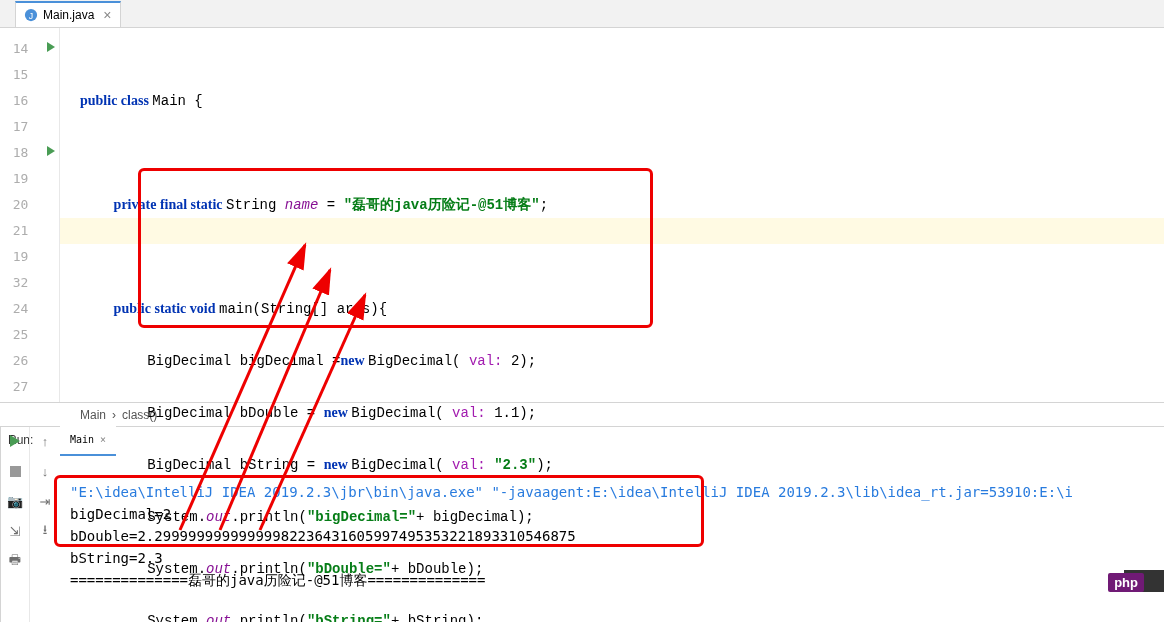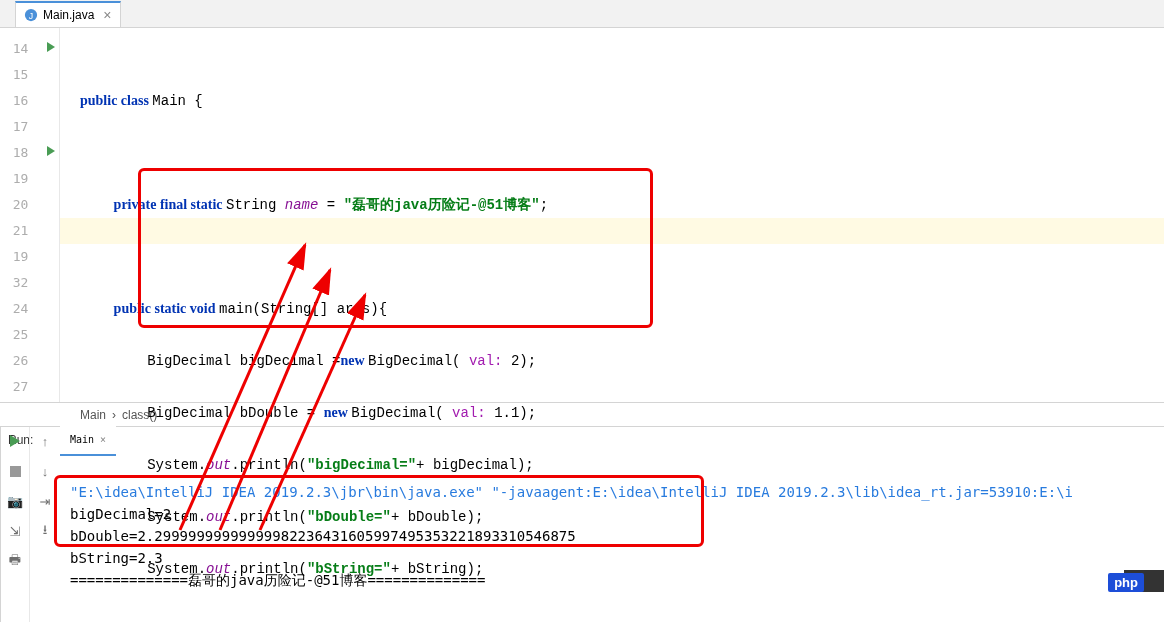--- a/index.html
+++ b/index.html
@@ -26,21 +26,21 @@
 .run-side2 { width:30px; display:flex; flex-direction:column; align-items:center; padding-top:6px; gap:14px; }
 .icon-btn { width:16px; height:16px; display:flex; align-items:center; justify-content:center; color:#6e6e6e; cursor:pointer; }
 .play { width:0; height:0; border-left:10px solid #499c54; border-top:6px solid transparent; border-bottom:6px solid transparent; }
 .stop { width:11px; height:11px; background:#999; }
 .console { flex:1; padding:6px 10px; font-family:Consolas,monospace; font-size:14px; line-height:22px; position:relative; }
 .run-tab { position:absolute; top:-1px; left:0; padding:3px 10px; font-size:10px; border-bottom:2px solid #4a90d9; background:#fff; }
 .run-tab .close { color:#888; margin-left:6px; cursor:pointer; }
 .console-out { margin-top:26px; white-space:pre; }
 .blue { color:#287bde; }
 .arrow { position:absolute; pointer-events:none; }
-.php-badge { position:absolute; right:20px; bottom:30px; background:#1d4ed8; color:#fff; font-weight:bold; padding:2px 6px; font-size:13px; border-radius:2px; }
+.php-badge { position:absolute; right:20px; bottom:30px; background:#701a75; color:#fff; font-weight:bold; padding:2px 6px; font-size:13px; border-radius:2px; }
 .php-badge-dark { position:absolute; right:0; bottom:30px; background:#333; width:40px; height:22px; }
 </style>
 </head>
 <body>
 
 <div class="tab-bar">
   <div class="tab">
     <svg class="java-icon" viewBox="0 0 16 16">
         <circle cx="8" cy="8" r="7" fill="#4a90d9"></circle>
         <text x="8" y="12" text-anchor="middle" fill="#fff" font-size="10">J</text>
@@ -69,20 +69,21 @@
   </div>
   <div class="code">
     <div class="hl-line" style="top:190px;"></div>
 <div><span class="kw">public class </span><span>Main {</span></div>
 <div> </div>
 <div>    <span class="kw">private final static </span><span>String </span><span class="fld">name</span><span> = </span><span class="str">"磊哥的java历险记-@51博客"</span><span>;</span></div>
 <div> </div>
 <div>    <span class="kw">public static void </span><span>main(String[] args){</span></div>
 <div>        <span>BigDecimal bigDecimal =</span><span class="kw">new </span><span>BigDecimal(</span><span class="hint"> val: </span><span>2</span><span>);</span></div>
 <div>        <span>BigDecimal bDouble = </span><span class="kw">new </span><span>BigDecimal(</span><span class="hint"> val: </span><span>1.1</span><span>);</span></div>
+<div>        <span>BigDecimal bString = </span><span class="kw">new </span><span>BigDecimal(</span><span class="hint"> val: </span><span class="str">"2.3"</span><span>);</span></div>
 <div>        <span>System.</span><span class="fld">out</span><span>.println(</span><span class="str">"bigDecimal="</span><span>+ bigDecimal);</span></div>
 <div>        <span>System.</span><span class="fld">out</span><span>.println(</span><span class="str">"bDouble="</span><span>+ bDouble);</span></div>
 <div>        <span>System.</span><span class="fld">out</span><span>.println(</span><span class="str">"bString="</span><span>+ bString);</span></div>
 
 
 
   </div>
   <div class="red-box" style="top:140px; left:138px; width:515px; height:160px;"></div>
 </div>
 

